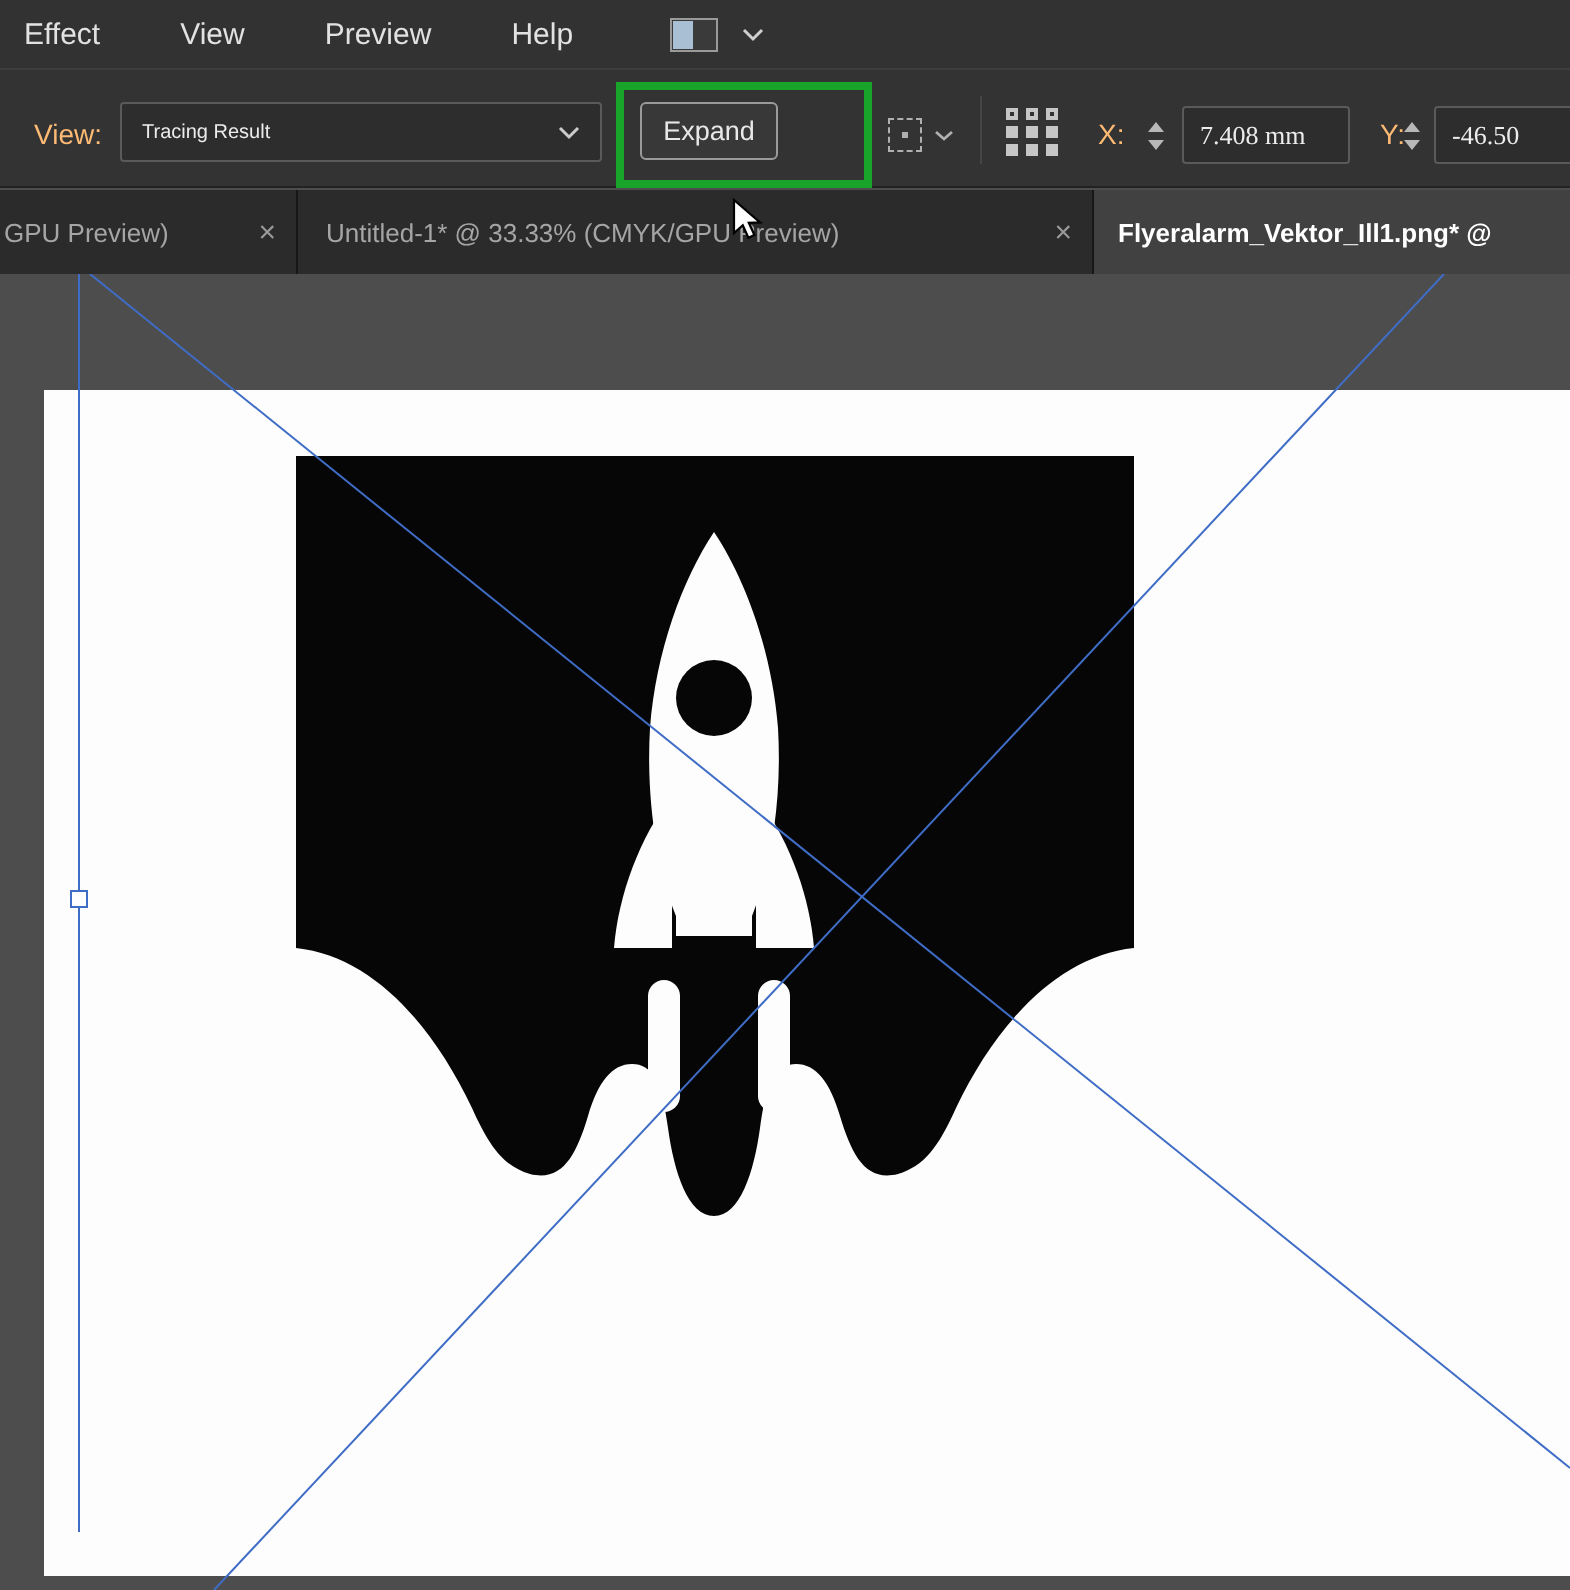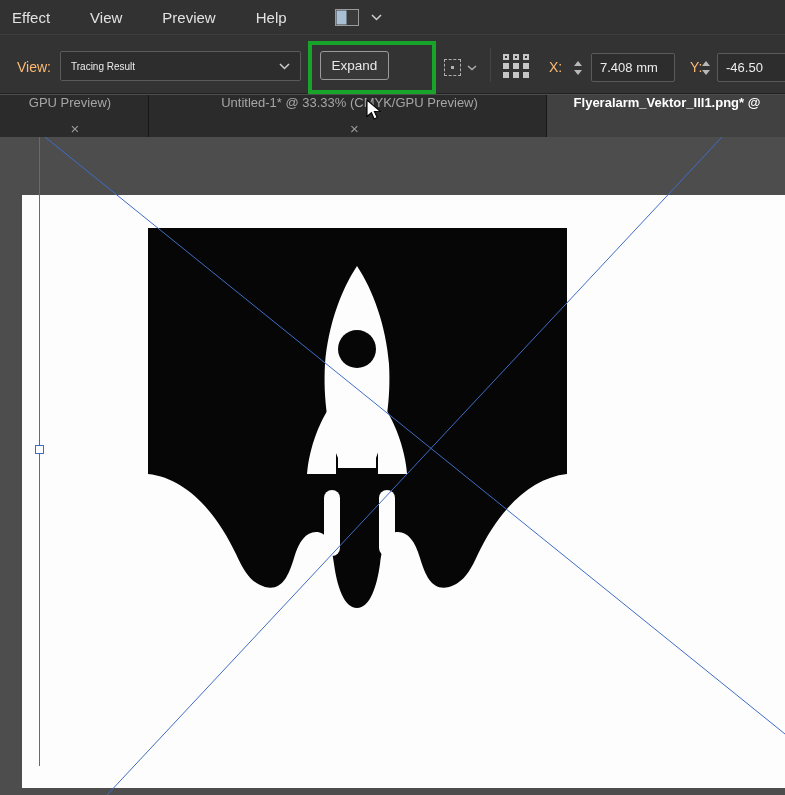--- a/index.html
+++ b/index.html
@@ -40,29 +40,29 @@
   .y-label { left:690px; }
   .stepper { position:absolute; top:20px; width:13px; height:26px; display:flex;
              flex-direction:column; justify-content:center; align-items:center; gap:4px; cursor:pointer; }
   .x-stepper { left:571px; } .y-stepper { left:699px; }
   .arr-up { width:0; height:0; border-left:4px solid transparent; border-right:4px solid transparent;
             border-bottom:5px solid #b8b8b8; }
   .arr-down { width:0; height:0; border-left:4px solid transparent; border-right:4px solid transparent;
               border-top:5px solid #b8b8b8; }
   .coord-field { position:absolute; top:18px; height:29px; background:#2d2d2d;
                  border:1px solid #5a5a5a; border-radius:2px; color:#ececec; font-size:13px;
-                 padding:0 8px; font-family:Liberation Sans, sans-serif; }
+                 padding:0 8px; font-family:Liberation Serif, serif; }
   .x-field { left:591px; width:84px; }
   .y-field { left:717px; width:80px; }
 
   
   .tabbar { position:absolute; top:95px; left:0; right:0; height:42px; background:#1f1f1f; display:flex; }
   .tab { height:100%; display:flex; align-items:center; justify-content:space-between;
          background:#2b2b2b; color:#a5a5a5; font-size:13px; border-right:1px solid #171717;
-         padding:0 10px; white-space:nowrap; overflow:hidden; cursor:default;flex-direction:column; }
+         padding:0 10px; white-space:nowrap; overflow:hidden; cursor:default; }
   .tab .close { color:#9a9a9a; font-size:15px; margin-left:10px; cursor:pointer; }
   .tab.active { background:#414141; color:#ffffff; font-weight:bold; }
   .tab1 { width:149px; padding-left:2px; }
   .tab2 { width:398px; padding-left:14px; }
   .tab3 { flex:1; padding-left:12px; border-right:none; }
 
   
   .canvas { position:absolute; top:137px; left:0; width:785px; height:658px;
             background:#4d4d4d; overflow:hidden; }
   .artboard { position:absolute; left:22px; top:58px; width:763px; height:593px; background:#fdfdfd; }

